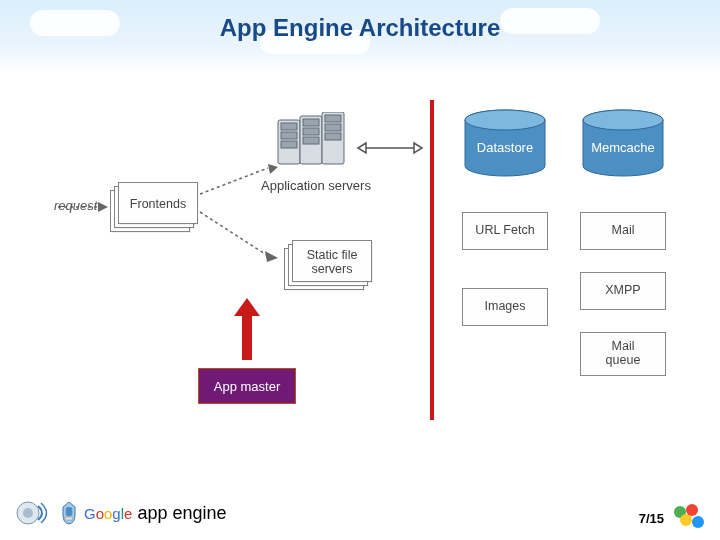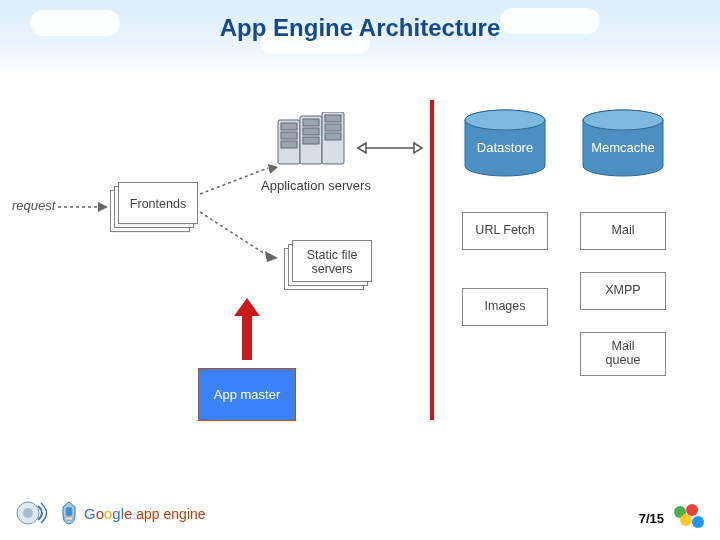--- a/index.html
+++ b/index.html
@@ -72,26 +72,27 @@
     text-align: center;
     font-size: 12.5px;
     line-height: 1.1;
     color: #444;
   }
   .request {
     position: absolute;
     font-style: italic;
     font-size: 13px;
     color: #555;
+    margin-left: 42px;
   }
   .orange {
     position: absolute;
     width: 98px;
-    height: 53px;
-    background: #3b82f6;
+    height: 36px;
+    background: #701a75;
     border: 1px solid #b85110;
     color: #fff;
     font-size: 13px;
     display: flex;
     align-items: center;
     justify-content: center;
   }
   .servicebox {
     position: absolute;
     width: 86px;
@@ -145,21 +146,21 @@
   }
   .gae-logo {
     width: 18px; height: 24px;
     margin: 0 6px 0 2px;
   }
   .logo-text {
     font-size: 15px;
     font-family: Arial, sans-serif;
   }
   .logo-text .g1{color:#3b6ed8}.logo-text .g2{color:#d93025}.logo-text .g3{color:#f4b400}.logo-text .g4{color:#3b6ed8}.logo-text .g5{color:#0f9d58}.logo-text .g6{color:#d93025}
-  .logo-text .ae { color:#c2410c; font-size:14px; }
+  .logo-text .ae { color:#000000; font-size:18px; }
   .slidenum {
     position: absolute;
     right: 56px;
     bottom: 14px;
     font-size: 13px;
     font-weight: 700;
     color: #000;
   }
   .dots {
     position: absolute;

